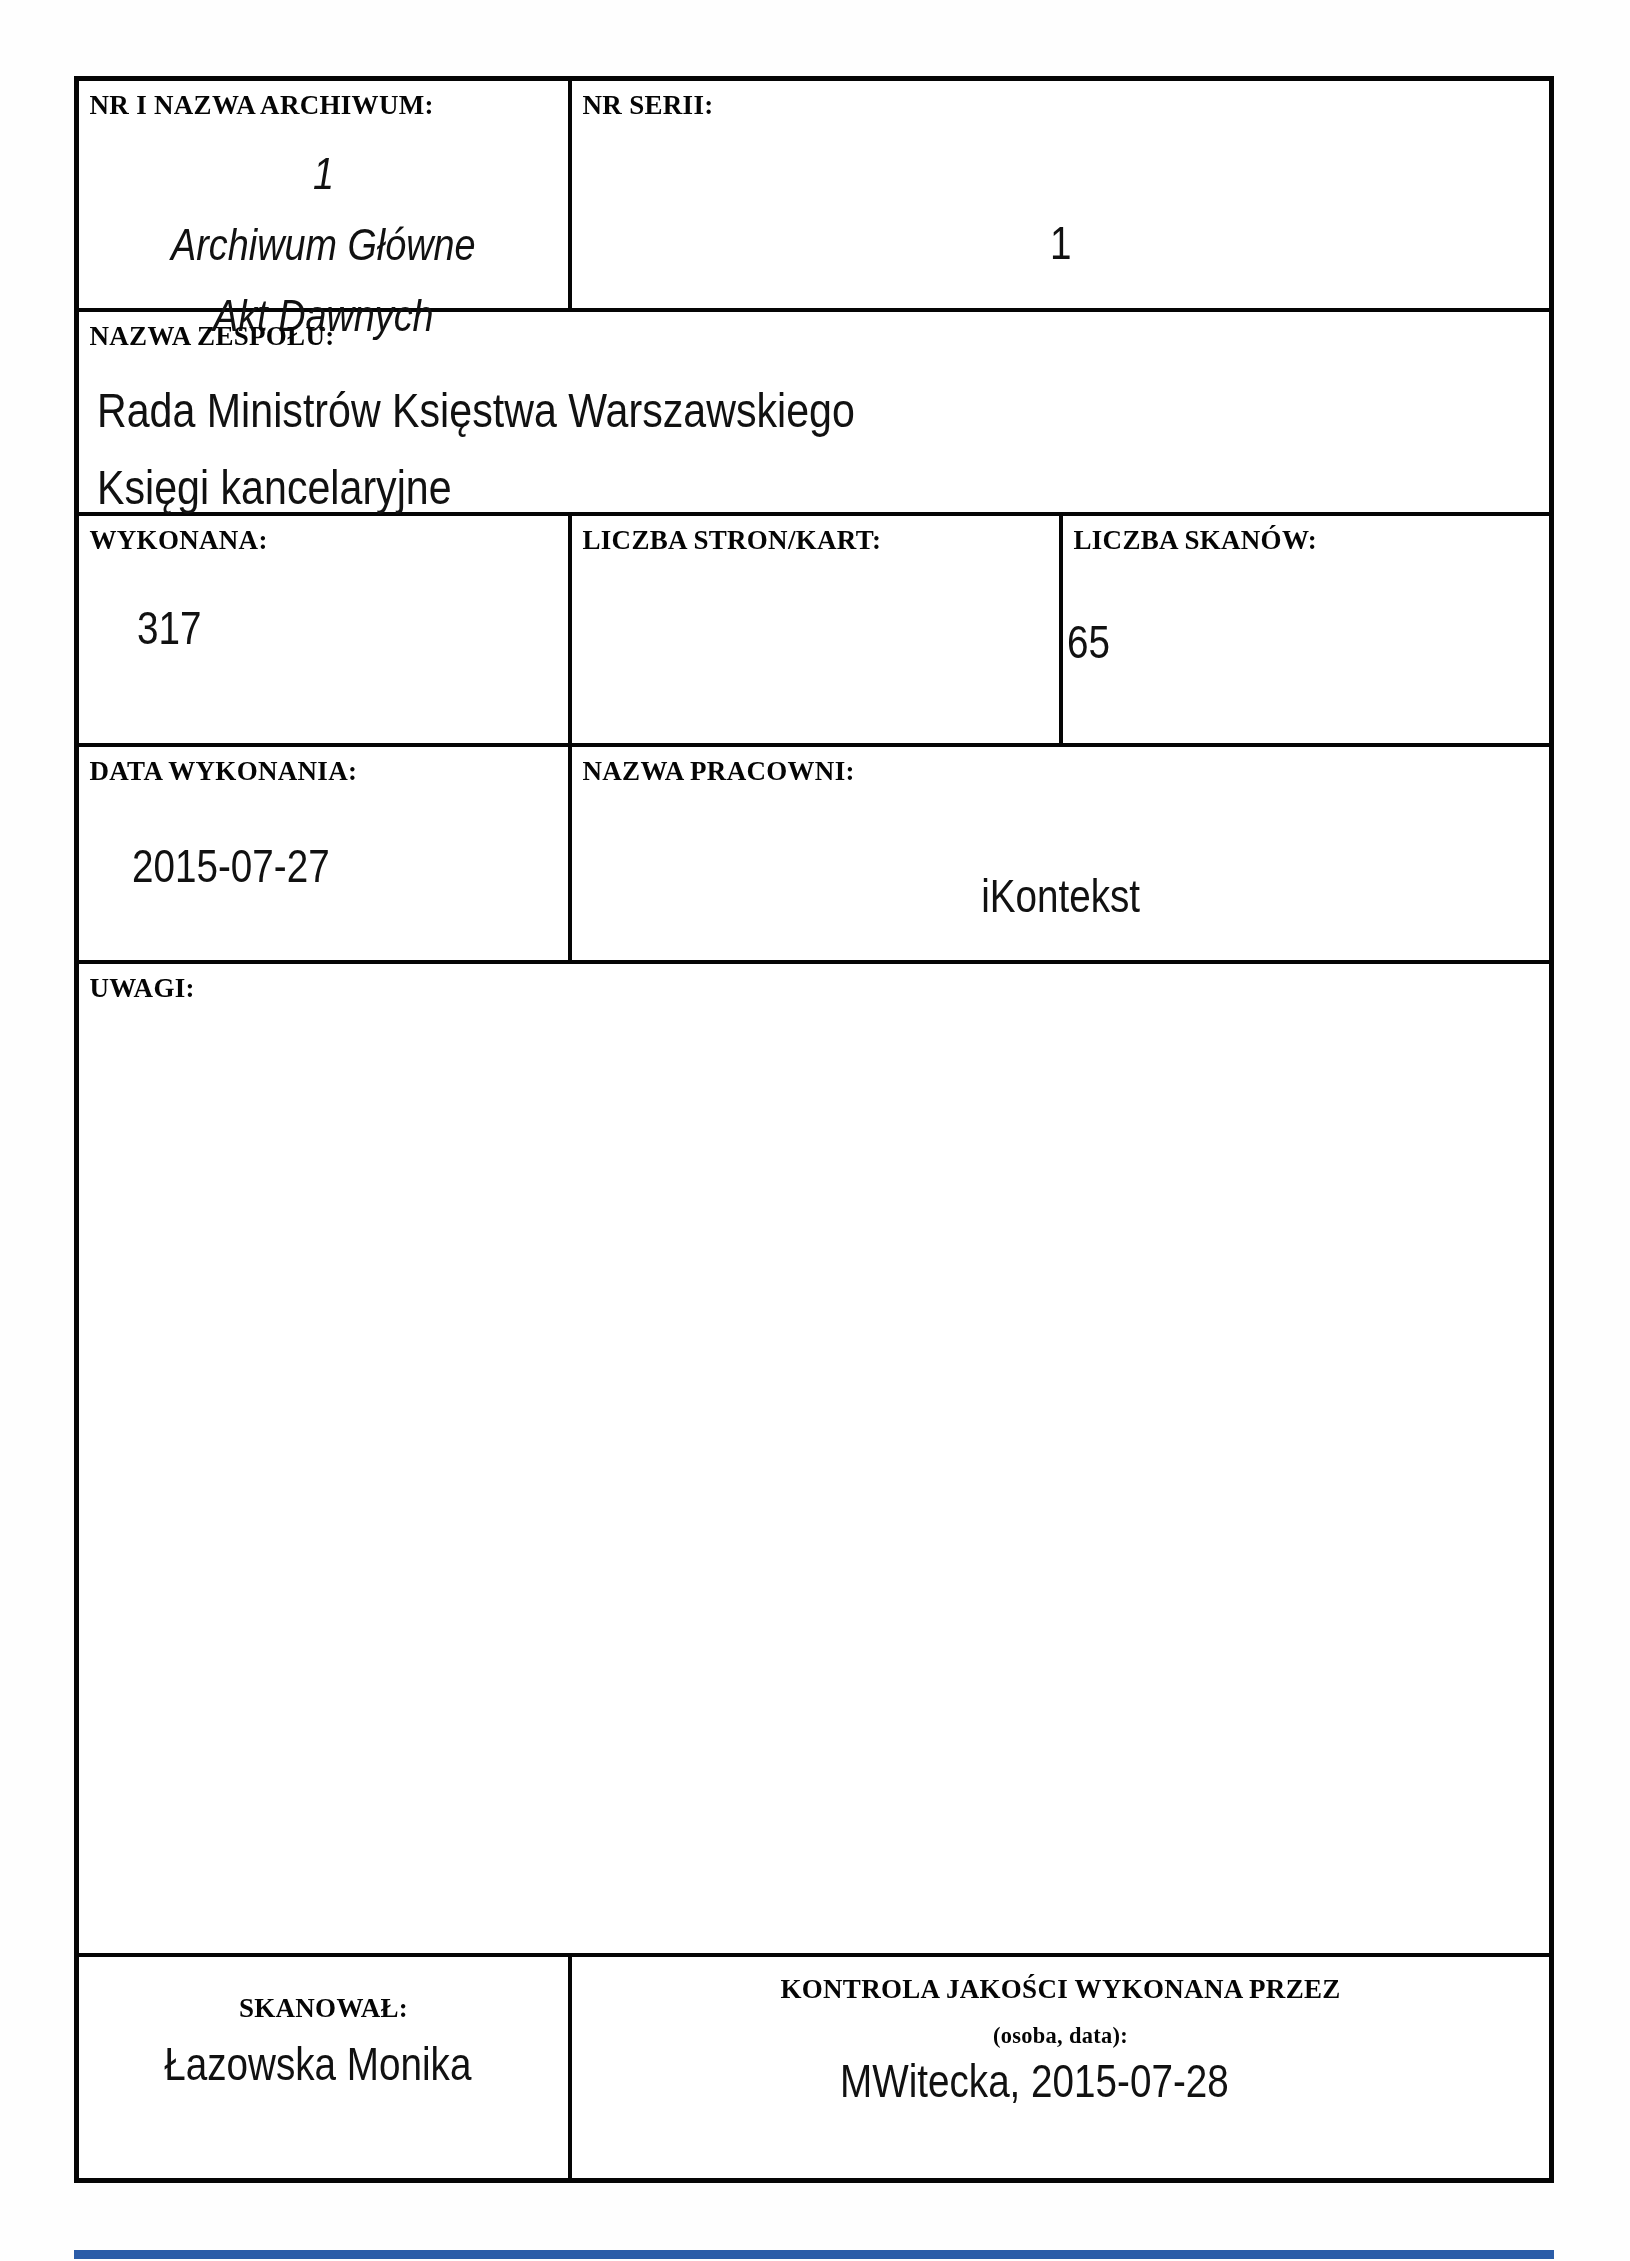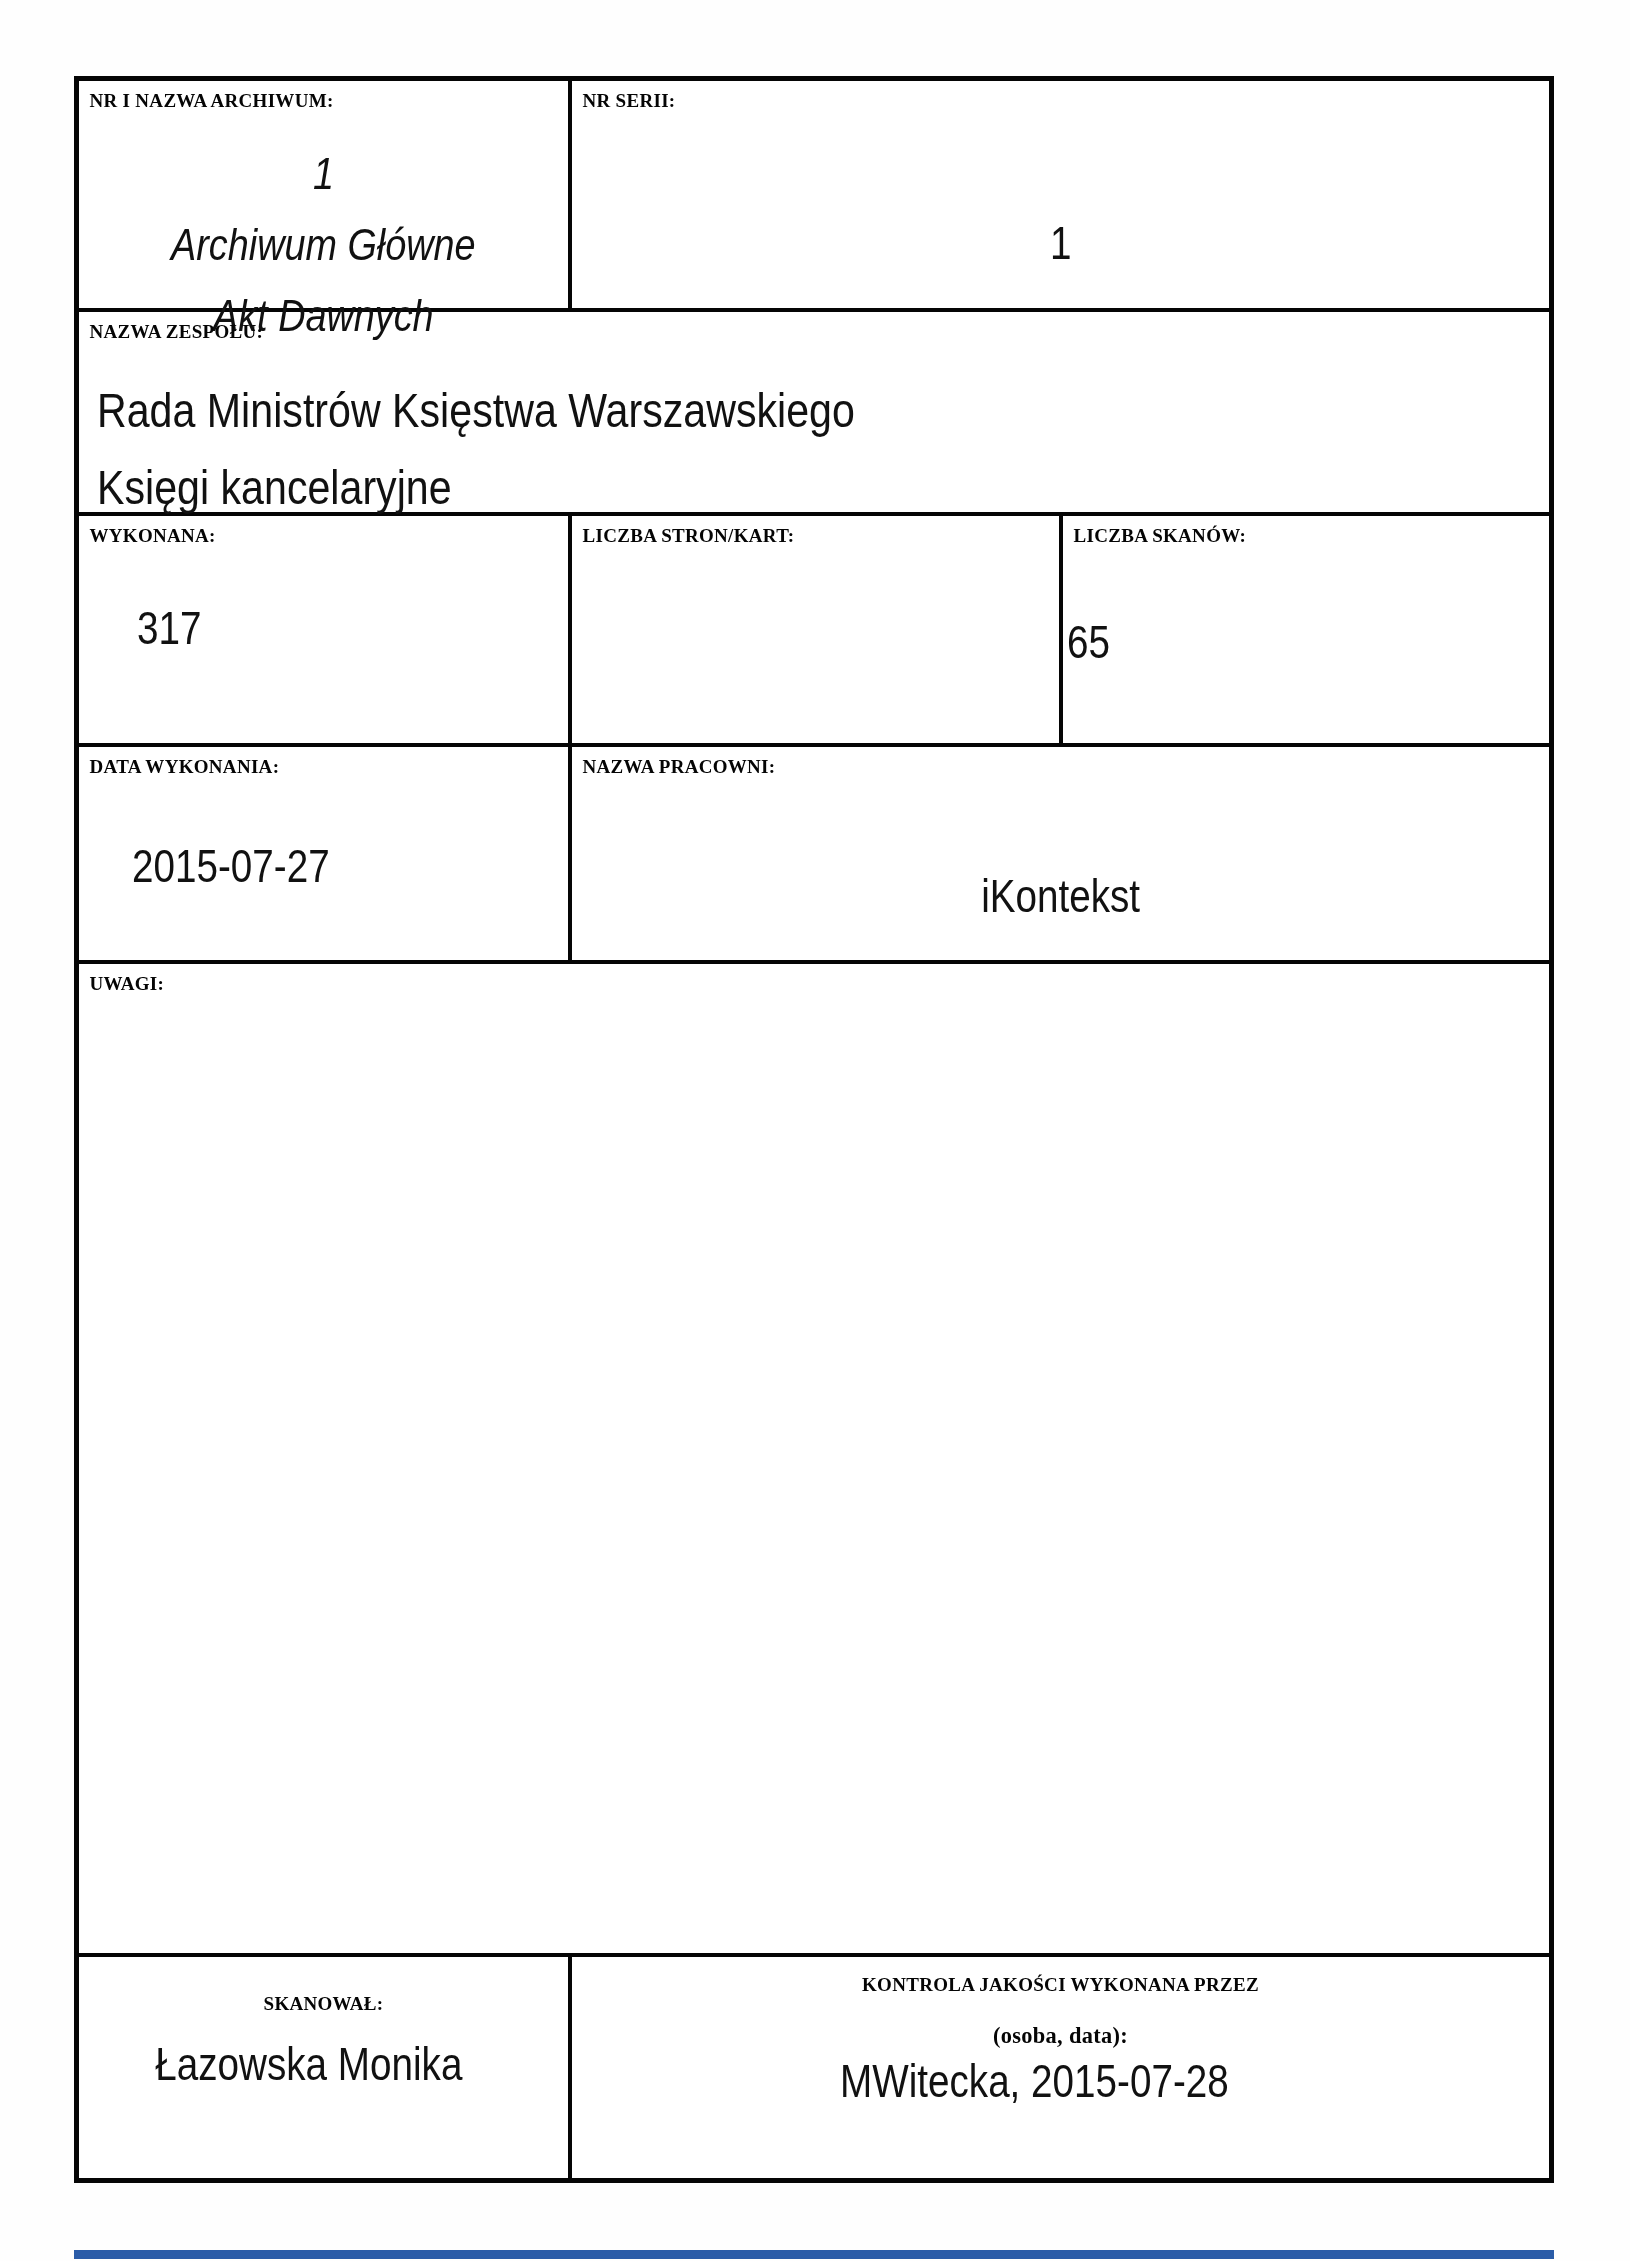--- a/index.html
+++ b/index.html
@@ -16,21 +16,21 @@
   .r1{height:231px;}
   .r2{height:204px;}
   .r3{height:231px;}
   .r4{height:217px;}
   .r5{height:993px;}
   .c1{width:493px;}
   .c2{width:491px;}
   .c3{flex:1;}
   .cwide{flex:1;}
   .lbl{position:absolute;top:9.2px;left:10.5px;right:6.6px;
-       font-family:"Liberation Serif", serif;font-weight:700;font-size:19px;
+       font-family:"Liberation Serif", serif;font-weight:700;font-size:27px;
        letter-spacing:0.3px;color:#050505;white-space:nowrap;}
   .lbl-center{text-align:center;left:0;right:0;}
   .vblock{position:absolute;left:0;right:0;}
   .vline-txt{text-align:center;line-height:59px;}
   .cond{display:inline-block;transform:scaleX(0.84);transform-origin:center center;
         white-space:nowrap;font-family:"Liberation Sans", sans-serif;color:#111;}
   .cond-left{transform-origin:left center;}
   .ital{font-style:italic;}
   .fs-val{font-size:46px;}
   .fs-name{font-size:45px;}
@@ -109,21 +109,21 @@
         <div class="lbl">UWAGI:</div>
         <div class="vblock" style="top:79px;left:18.4px">
           <span class="cond cond-left fs-val"></span>
         </div>
       </div>
     </div>
 
     <div class="row r6">
       <div class="cell c1 vline">
         <div class="lbl lbl-center" style="top:36px">SKANOWAŁ:</div>
-        <div class="vblock" style="top:80px;text-align:center;padding-right:29px">
+        <div class="vblock" style="top:80px;text-align:right;padding-right:67px">
           <span class="cond fs-val">Łazowska Monika</span>
         </div>
       </div>
       <div class="cell cwide">
         <div class="lbl lbl-center" style="top:17px">KONTROLA JAKOŚCI WYKONANA PRZEZ</div>
         <div class="lbl lbl-center small-lbl" style="top:66px">(osoba, data):</div>
         <div class="vblock" style="top:97px;text-align:center;padding-right:53px">
           <span class="cond fs-val">MWitecka, 2015-07-28</span>
         </div>
       </div>

